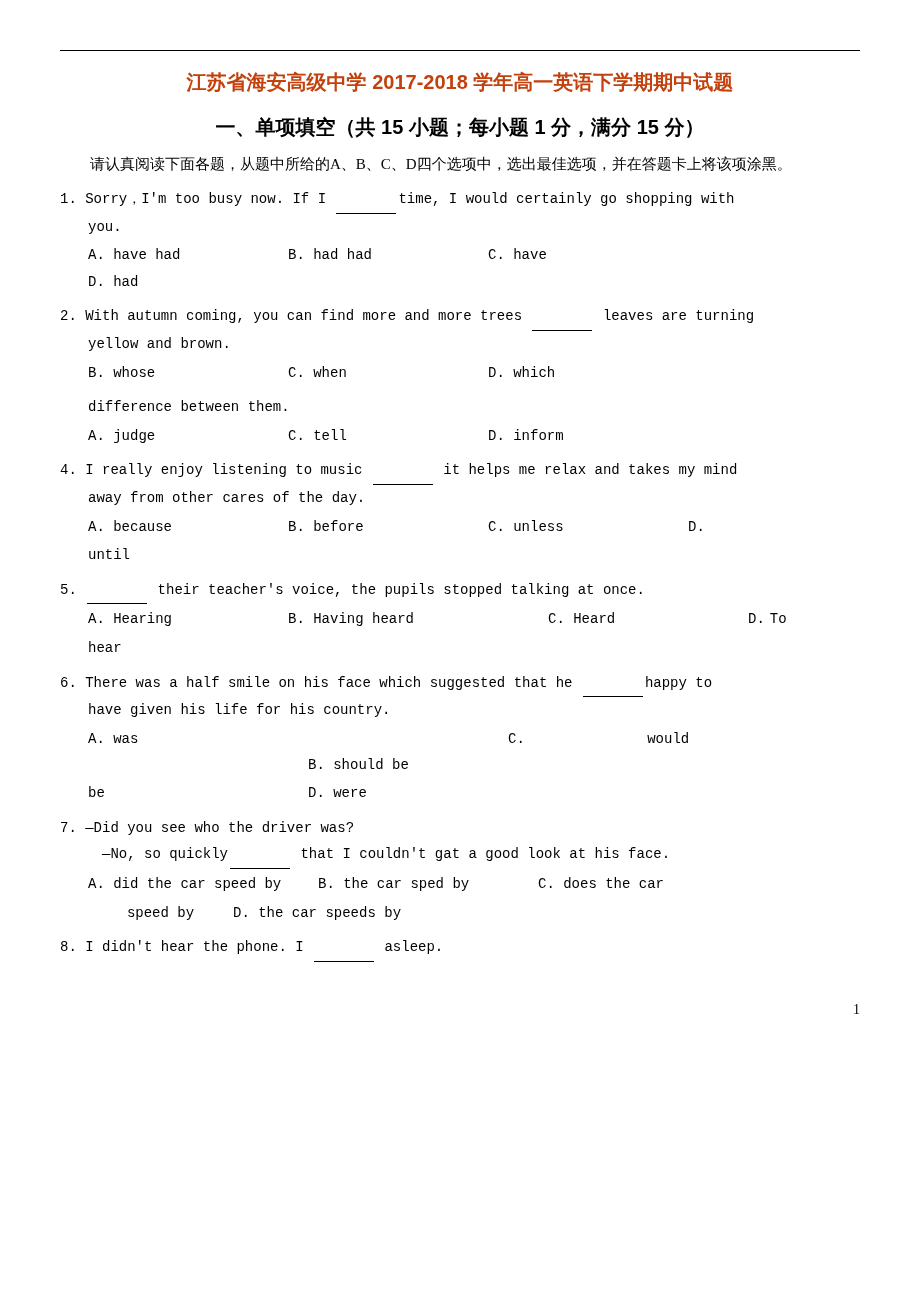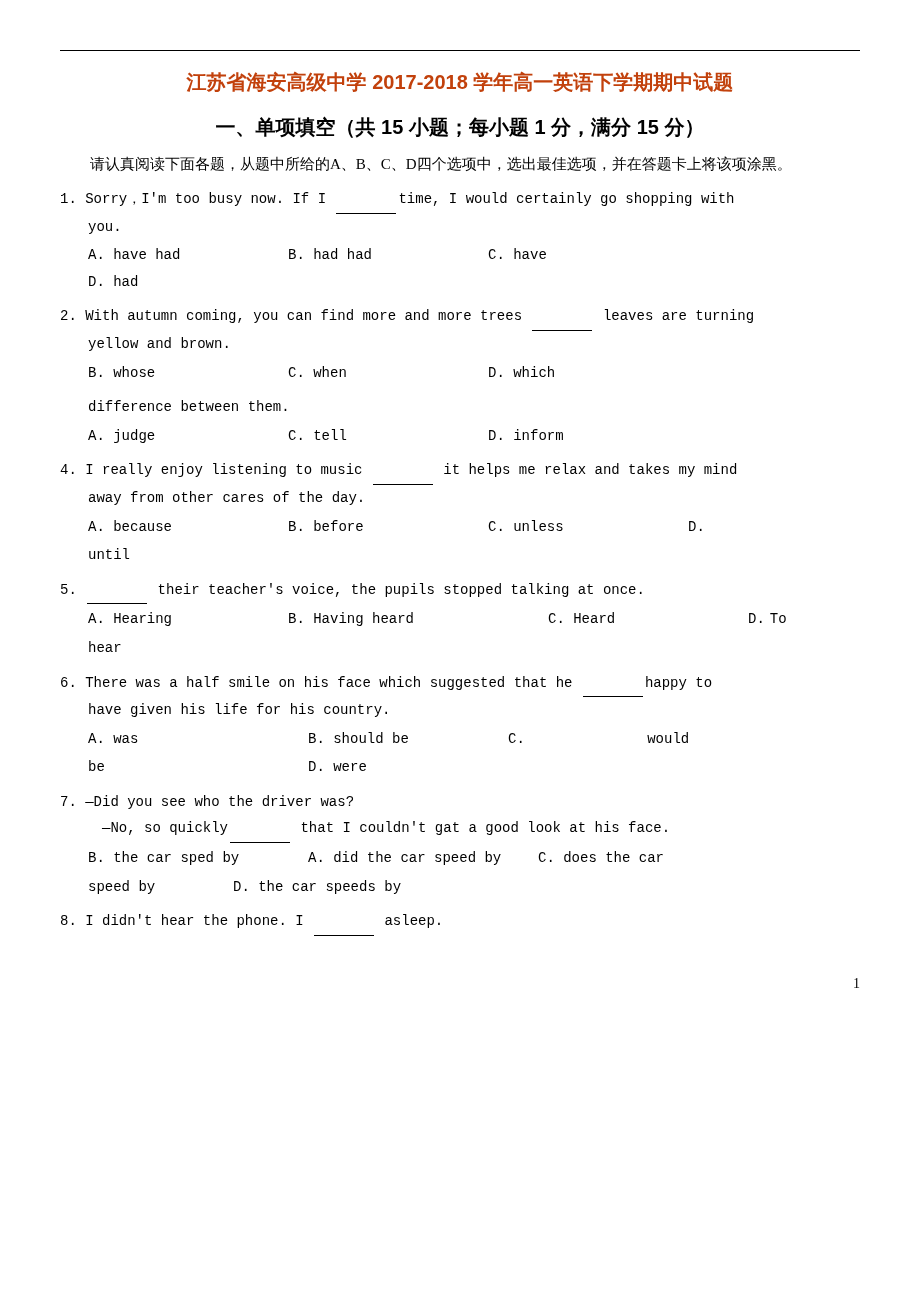--- a/index.html
+++ b/index.html
@@ -150,44 +150,44 @@
   <div style="padding-left:2em;" class="mono">hear</div>
 </div>
 
 <div class="question-block">
   <div class="question-text mono">
     6. There was a half smile on his face which suggested that he <span class="blank">&nbsp;&nbsp;&nbsp;&nbsp;&nbsp;&nbsp;&nbsp;</span>happy to
   </div>
   <div style="padding-left:2em;" class="mono">have given his life for his country.</div>
   <div class="options-row mono">
     <span style="min-width:220px;">A. was</span>
-    <span style="min-width:200px;">B. should be</span>
+    <span style="min-width:200px;margin-top:26px;">B. should be</span>
     <span style="min-width:30px;">C.</span>
     <span>&nbsp;&nbsp;&nbsp;&nbsp;&nbsp;&nbsp;&nbsp;&nbsp;&nbsp;&nbsp;&nbsp;&nbsp;&nbsp;would</span>
   </div>
   <div class="options-row mono">
     <span style="min-width:220px;">be</span>
     <span>D. were</span>
   </div>
 </div>
 
 <div class="question-block">
   <div class="question-text mono">
     7. —Did you see who the driver was?
   </div>
   <div style="padding-left:3em;" class="mono">
     —No, so quickly<span class="blank">&nbsp;&nbsp;&nbsp;&nbsp;&nbsp;&nbsp;</span> that I couldn't gat a good look at his face.
   </div>
   <div class="options-row mono">
+    <span style="min-width:230px;">A. did the car speed by</span>
     <span style="min-width:220px;">B. the car sped by</span>
-    <span style="min-width:230px;">A. did the car speed by</span>
     <span>C. does the car</span>
   </div>
   <div class="options-row mono">
-    <span style="min-width:145px;">speed by</span>
+    <span style="min-width:145px;text-align:center;">speed by</span>
     <span>D. the car speeds by</span>
   </div>
 </div>
 
 <div class="question-block">
   <div class="question-text mono">
     8. I didn't hear the phone. I <span class="blank">&nbsp;&nbsp;&nbsp;&nbsp;&nbsp;</span> asleep.
   </div>
 </div>
 

